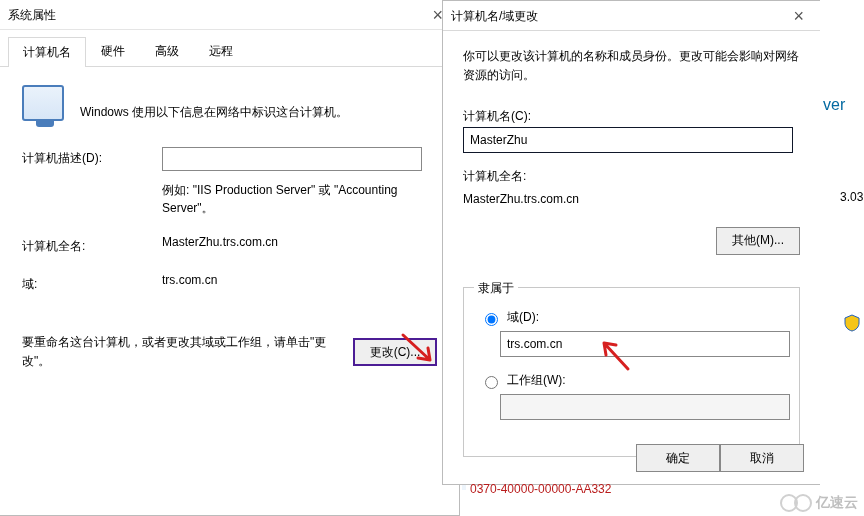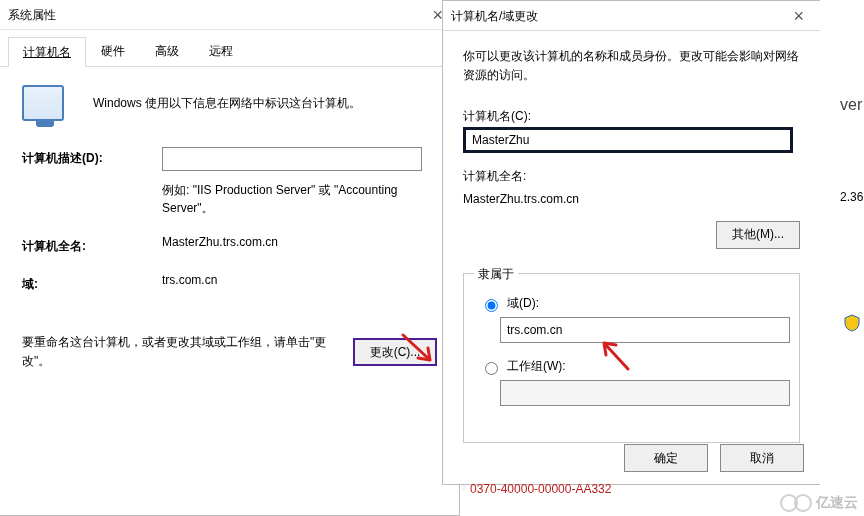--- a/index.html
+++ b/index.html
@@ -26,33 +26,33 @@
     display: flex; justify-content: space-between; align-items: center;
     border-bottom: 1px solid #e5e5e5;
   }
   .titlebar .title { font-size: 12px; }
   .close-x { font-size: 18px; color: #555; padding: 0 8px; cursor: default; font-family: Arial; }
   .tabs { display: flex; padding: 6px 8px 0 8px; border-bottom: 1px solid #d9d9d9; }
   .tab {
     padding: 6px 14px; border: 1px solid transparent; border-bottom: none;
     color: #000; font-size: 12px; cursor: default;
   }
-  .tab.active { border-color: #d9d9d9; background: #fff; position: relative; top: 1px; text-decoration: underline; }
+  .tab.active { border-color: #d9d9d9; background: #fff; position: relative; top: 1px; }
   .left-body { padding: 18px 22px; }
-  .desc-row { display: flex; align-items: center; gap: 29px; margin-bottom: 26px; }
+  .desc-row { display: flex; align-items: flex-end; gap: 16px; margin-bottom: 26px; }
   .monitor-icon {
     width: 42px; height: 36px; border: 2px solid #4a7dbb; border-radius: 3px;
     position: relative; background: linear-gradient(#eaf2fb,#d7e6f7);
   }
   .monitor-icon::after {
     content: ""; position: absolute; bottom: -8px; left: 12px; width: 18px; height: 6px;
     background: #4a7dbb; border-radius: 0 0 3px 3px;
   }
   .form-row { display: flex; margin-bottom: 10px; align-items: flex-start; }
-  .form-label { width: 140px; padding-top: 3px; font-weight: bold; }
+  .form-label { width: 140px; padding-top: 3px; }
   .form-value { flex: 1; }
   input.text-field {
     width: 260px; height: 24px; border: 1px solid #888; padding: 2px 4px; font-size: 12px;
   }
   .hint { color: #000; font-size: 12px; margin-top: 10px; line-height: 1.5; }
   .rename-row { display:flex; align-items:center; gap:16px; margin-top:40px; }
   .rename-text { flex:1; line-height:1.6; }
   button.win-btn {
     min-width: 84px; height: 28px; border: 1px solid #888; background: #efefef;
     font-size: 12px; cursor: default; padding: 0 10px;
@@ -62,40 +62,40 @@
     position: absolute; width: 40px; height: 40px; pointer-events: none;
   }
   .arrow-red.a1 { left: 398px; top: 330px; }
   .arrow-red.a2 { left: 594px; top: 335px; }
   .arrow-red svg { width: 100%; height: 100%; }
   
   .dlg-right { left: 442px; top: 0; width: 378px; height: 485px; border-right: none; }
   .titlebar.inner { border-bottom: 1px solid #d9d9d9; font-size:12px;}
   .right-body { padding: 16px 20px; line-height: 1.6; }
   .info-text { margin-bottom: 22px; }
-  input.wide { width: 330px; height: 26px; border:3px solid #0f172a; padding:2px 6px; font-size:12px; }
+  input.wide { width: 330px; height: 26px; border:1px solid #0f172a; padding:2px 6px; font-size:12px; }
   .fieldset {
-    border: 1px solid #c8c8c8; margin-top: 24px; padding: 14px 16px 36px 16px; position: relative;
+    border: 1px solid #c8c8c8; margin-top: 32px; padding: 14px 16px 36px 16px; position: relative;
   }
   .fieldset .legend {
     position: absolute; top: -9px; left: 10px; background: #fff; padding: 0 4px; font-size:12px;
   }
   .radio-row { display:flex; align-items:center; gap:6px; margin: 6px 0 4px 0; }
   .radio-row label { font-size:12px; }
   input.sub-field {
     width: 290px; height: 26px; border:1px solid #888; padding:2px 6px; font-size:12px; margin-left: 20px;
   }
   input.sub-field:disabled { background:#f5f5f5; color:#888; }
   .right-group-label { margin: 14px 0 4px 0; }
   .btnbar {
-    position:absolute; bottom:12px; right:16px; display:flex; gap:12px;
-  }
-  .other-btn-row { text-align:right; margin-top:12px; }
+    position:absolute; bottom:12px; right:16px; display:flex; gap:0;
+  }
+  .other-btn-row { text-align:right; margin-top:18px; }
   
-  .bg-text1 { position:absolute; left:840px; top:96px; color:#404040; font-size:16px; }
+  .bg-text1 { position:absolute; left:823px; top:96px; color:#0369a1; font-size:16px; }
   .bg-text2 { position:absolute; left:840px; top:190px; color:#000; font-size:12px; }
   .bg-shield { position:absolute; left:844px; top:314px; width:16px; height:18px; }
   .bg-shield svg { width:100%; height:100%; }
   .bg-serial { position:absolute; left:470px; top:482px; color:#b91c1c; font-size:12px; }
   .watermark {
     position:absolute; right:6px; bottom:4px; display:flex; align-items:flex-end; gap:4px;
     color:#bfbfbf; font-size:14px; font-weight:bold;
   }
   .watermark .circ { width:18px; height:18px; border:2px solid #d0d0d0; border-radius:50%; }
   .sep-blue { position:absolute; left:462px; top:0; width:4px; height:490px; background:#1a6fc9; opacity:.08; }
@@ -192,21 +192,21 @@
       <path d="M5 5 L32 30 M32 30 L20 28 M32 30 L30 18" stroke="#d62020" stroke-width="3" fill="none" stroke-linecap="round"></path>
     </svg>
 </div>
 <div class="arrow-red a2">
   <svg viewBox="0 0 40 40">
       <path d="M34 34 L10 8 M10 8 L22 10 M10 8 L12 20" stroke="#d62020" stroke-width="3" fill="none" stroke-linecap="round"></path>
     </svg>
 </div>
 
 <span class="bg-text1">ver</span>
-<span class="bg-text2">2.36</span>
+<span class="bg-text2">3.03</span>
 <div class="bg-shield">
   <svg viewBox="0 0 16 18">
       <path d="M8 1 L15 4 V9 C15 13 12 16 8 17 C4 16 1 13 1 9 V4 Z" fill="#f5c518" stroke="#2060c0" stroke-width="1"></path>
     </svg>
 </div>
 <span class="bg-serial">0370-40000-00000-AA332</span>
 
 <div class="watermark">
   <span class="circ"></span>
   <span class="circ" style="margin-left:-8px;"></span>

